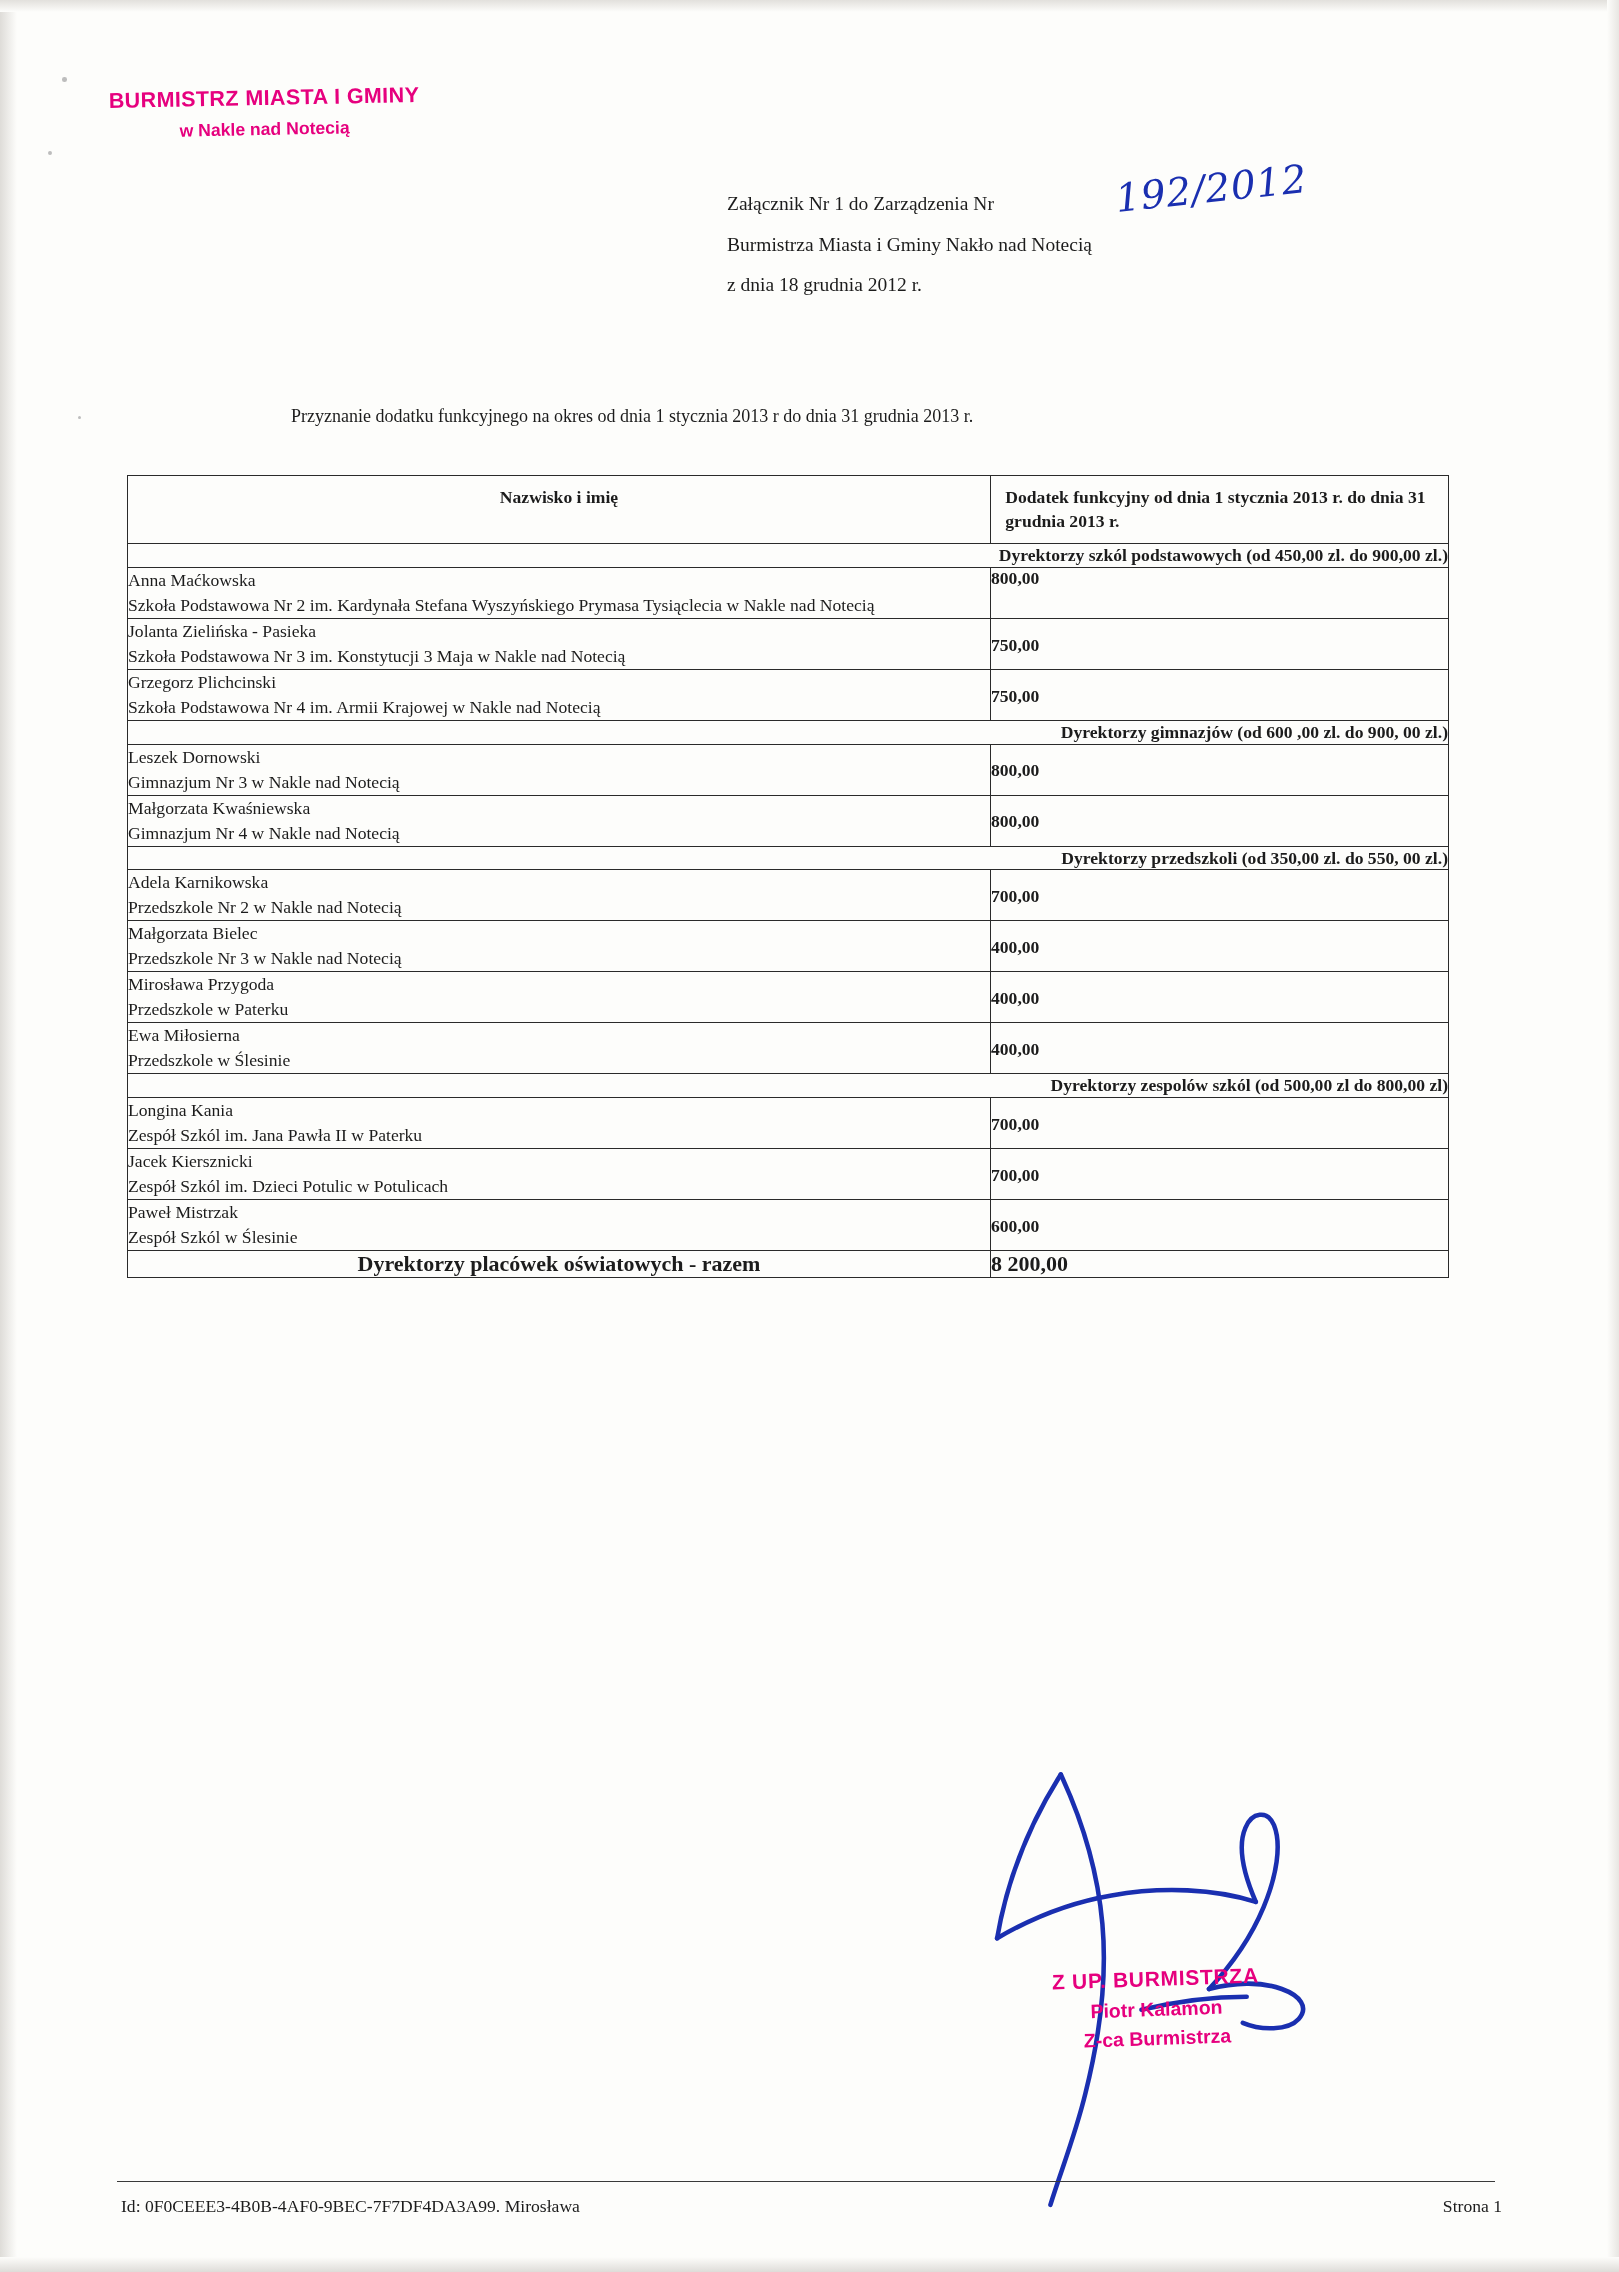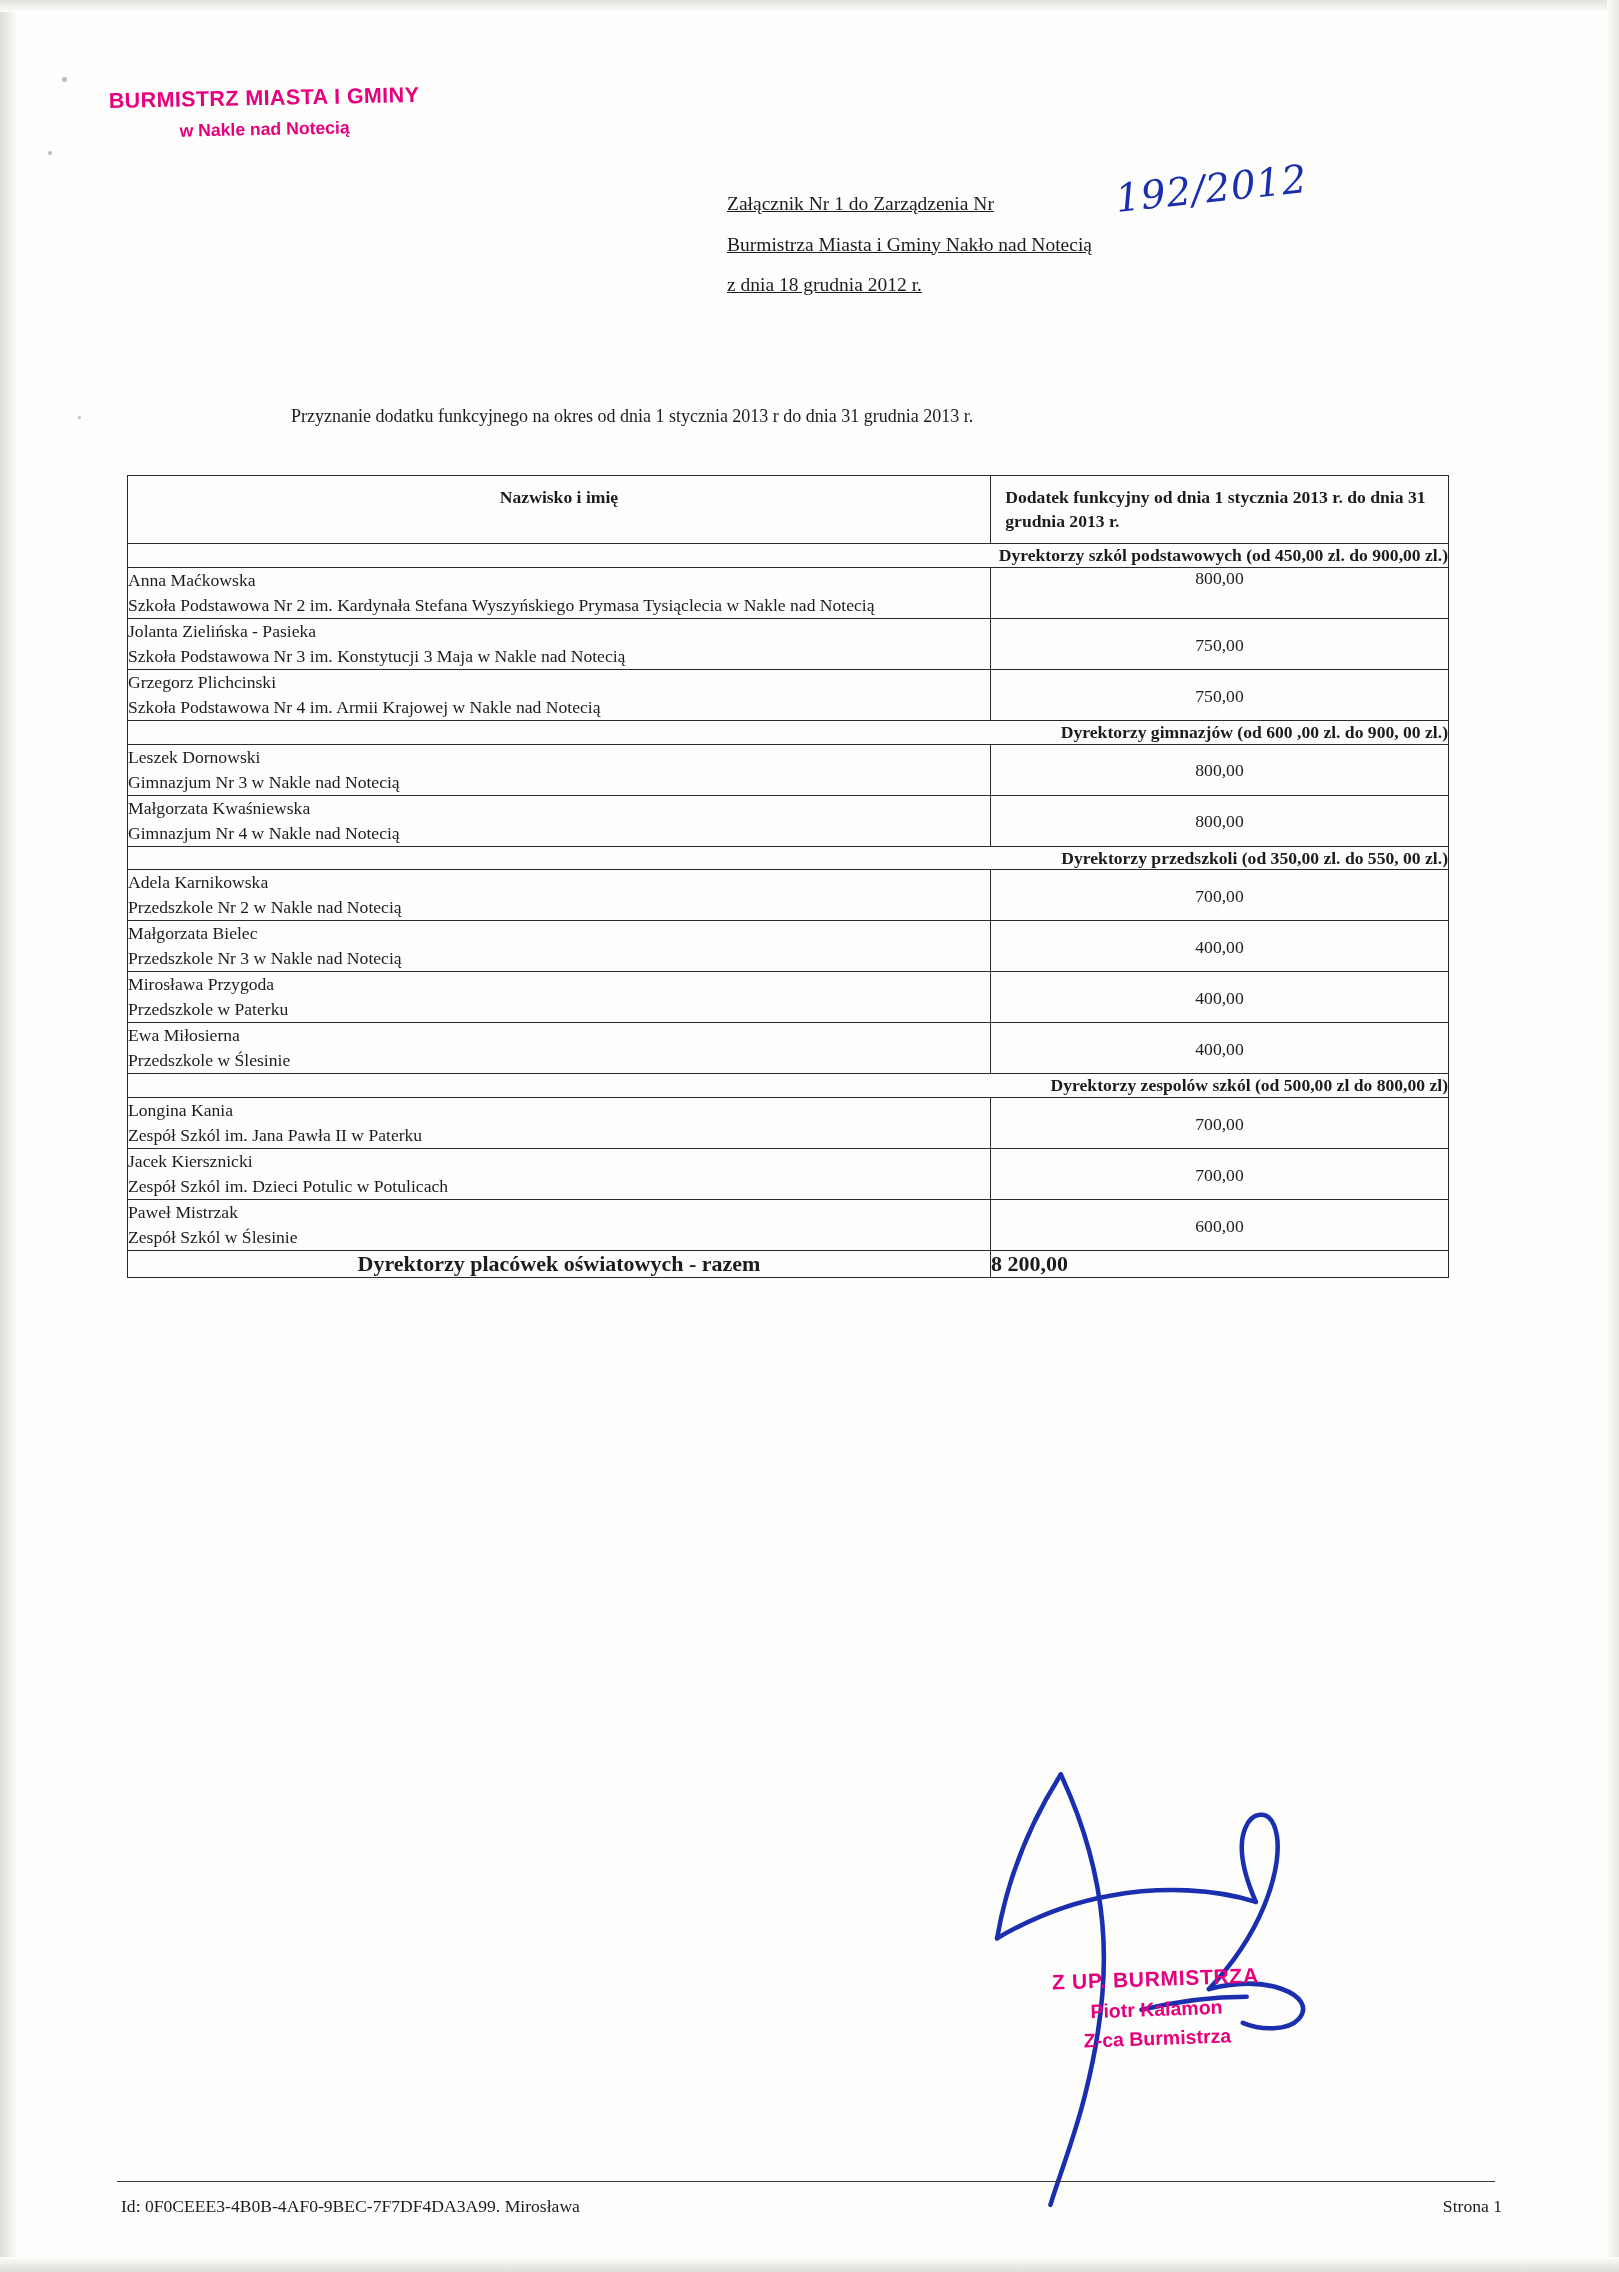--- a/index.html
+++ b/index.html
@@ -60,21 +60,21 @@
 
   
   .ref-block {
     position: absolute;
     left: 727px;
     top: 184px;
     font-size: 19.5px;
     line-height: 2.08;
     white-space: nowrap;
   }
-  .ref-block .line { position: relative; text-decoration: underline; }
+  .ref-block .line { position: relative; }
   .handwritten-no {
     position: absolute;
     left: 1115px;
     top: 166px;
     font-family: "DejaVu Serif", serif;
     font-style: italic;
     font-size: 39px;
     color: #1a2fb0;
     transform: rotate(-6deg);
     letter-spacing: 0.7px;
@@ -127,23 +127,22 @@
   }
 
   .person-cell {
     padding: 7.8px 11.7px 9px 14.3px;
     font-size: 17.6px;
     line-height: 1.42;
   }
   .person-cell .nm { display: block; }
   .person-cell .sch { display: block; }
   .amount-cell {
-    text-align: center;
-    font-size: 17.6px;
-    font-weight: normal;
+    font-size: 17.6px;
+    font-weight: bold;
     padding-top: 22px;
   }
   .amount-cell.one-line { padding-top: 15.6px; }
   .total-row td {
     font-weight: bold;
     font-size: 22px;
     padding: 13px 0;
   }
   .total-row .label { text-align: center; }
   .total-row .value { text-align: left; margin-left: 33px; }

